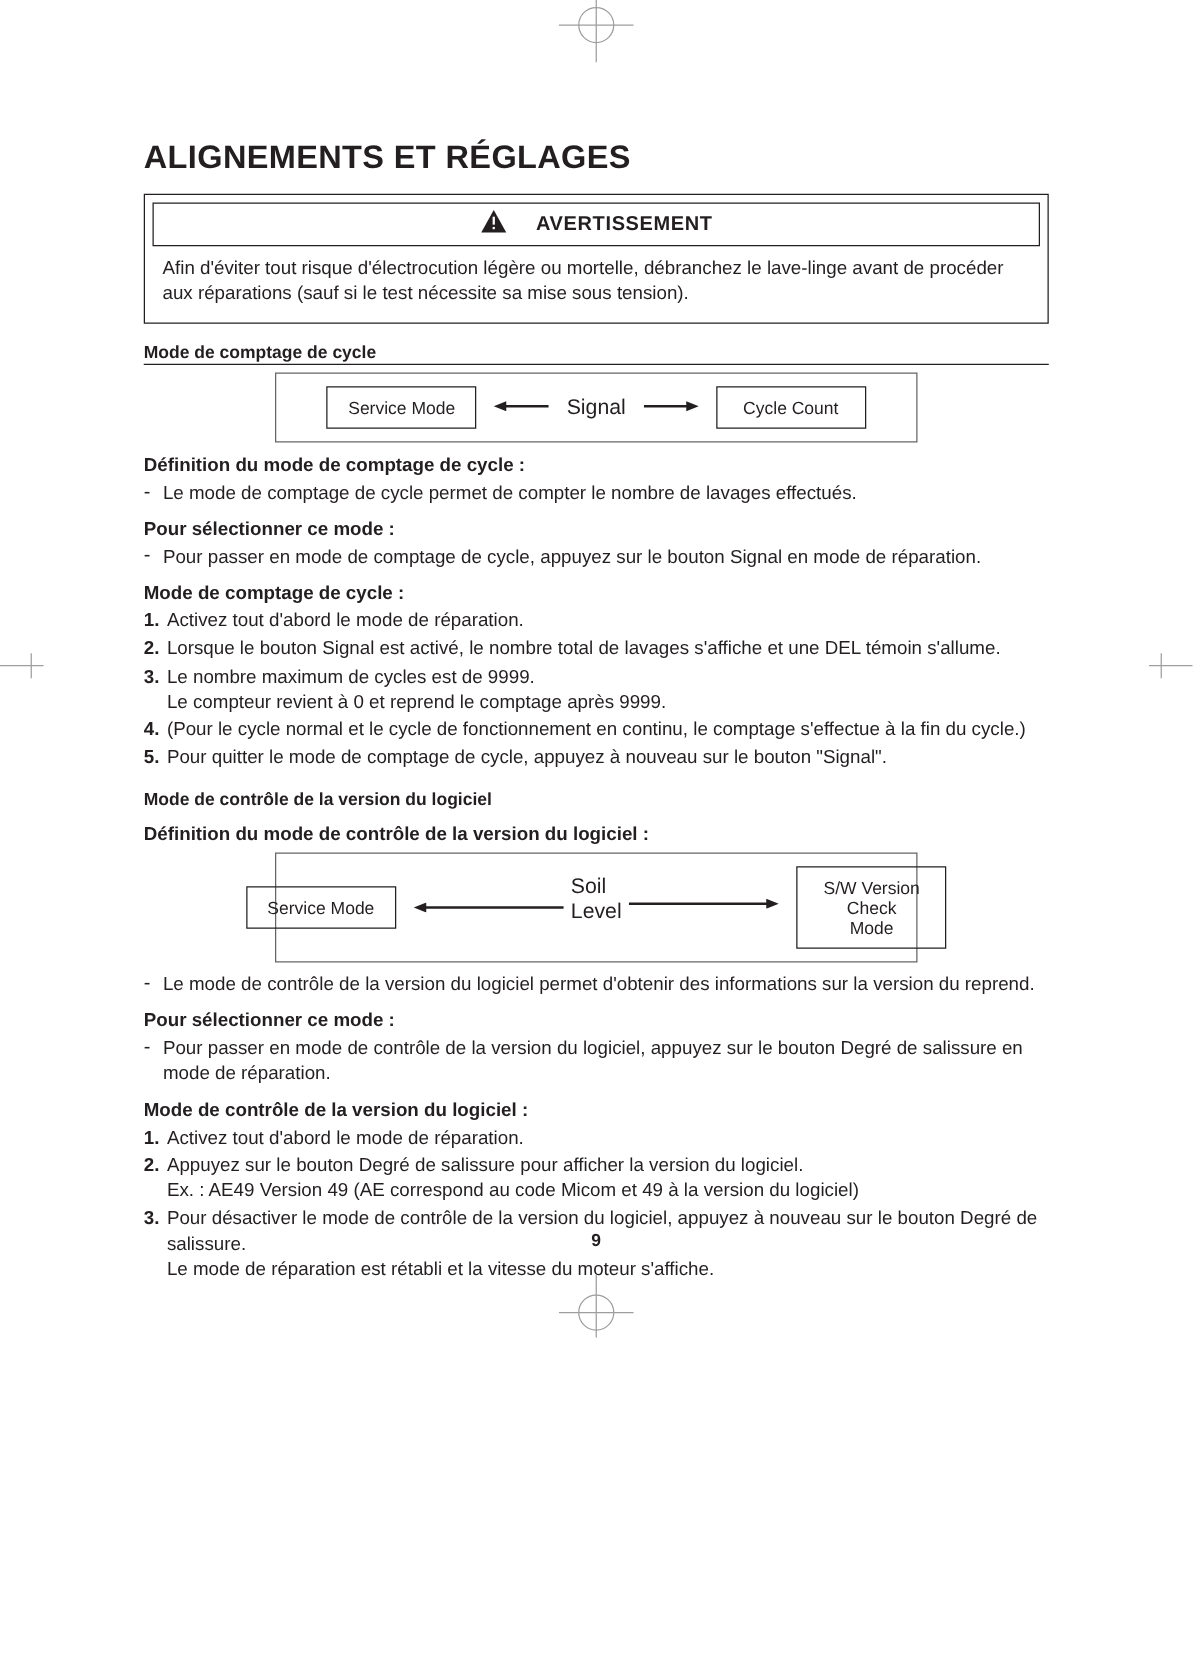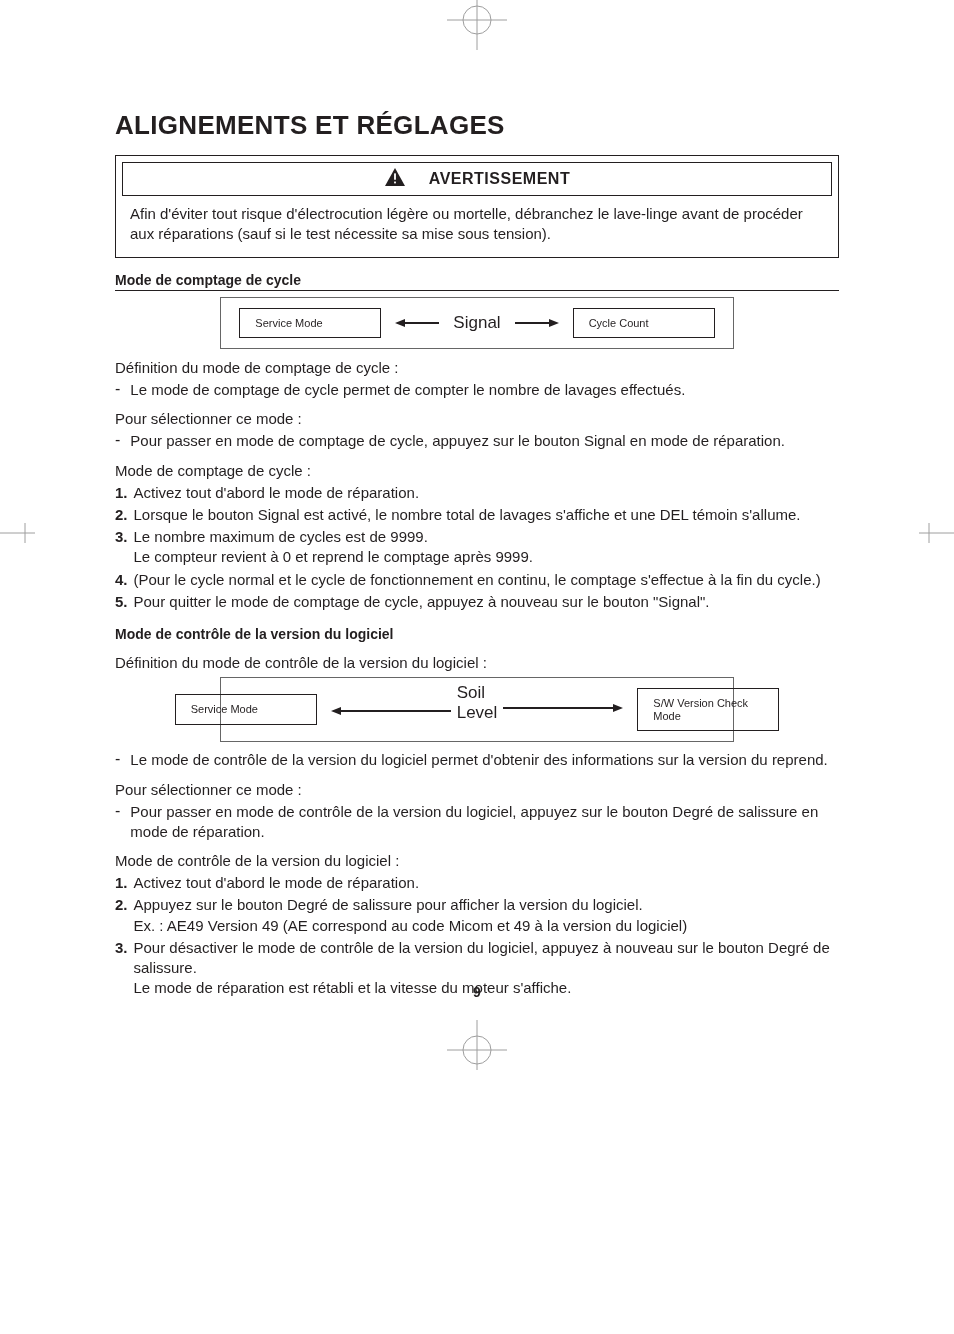--- a/index.html
+++ b/index.html
@@ -8,23 +8,23 @@
   .crop-top{top:-10px}.crop-bottom{bottom:-10px}
   .side-tick-l,.side-tick-r{position:absolute;top:50%;transform:translateY(-50%)}
   .side-tick-l{left:-5px}.side-tick-r{right:-5px}
   h1{font-size:26px;font-weight:800;letter-spacing:.3px;margin:0 0 14px 0;text-transform:uppercase}
   .warn-outer{border:1px solid #231f20;padding:0}
   .warn-head-row{display:flex}
   .warn-head{border:1px solid #231f20;margin:6px;padding:4px 0;flex:1;display:flex;align-items:center;justify-content:center;gap:23px;font-weight:800;letter-spacing:.5px}
   .warn-body{padding:2px 14px 12px 14px;font-size:15px;line-height:1.35}
   .tri{width:22px;height:20px}
   h2{font-size:14px;font-weight:800;margin:14px 0 6px 0;border-bottom:1.5px solid #231f20;padding-bottom:2px}
-  h3{font-size:15px;font-weight:400;margin:10px 0 4px 0}
+  h3{font-size:15px;font-weight:700;margin:10px 0 4px 0}
   .flow{margin:6px auto 8px auto;border:1px solid #666;padding:10px 16px;display:flex;align-items:center;justify-content:center;gap:14px;width:480px}
-  .flow .box{border:1px solid #231f20;padding:8px 15px;font-size:11px;text-align:left;min-width:110px;line-height:1.15}
+  .flow .box{border:1px solid #231f20;padding:8px 4px;font-size:14px;text-align:center;min-width:110px;line-height:1.15}
   .flow .lbl{font-size:17px}
   .arrow{width:44px;height:10px}
   .dbl{display:flex;flex-direction:row;align-items:center;gap:2px}
   p,li{font-size:15px;line-height:1.35;margin:0}
   .bullet{display:flex;gap:10px;margin:2px 0 2px 0}
   .bullet .dash{flex:0 0 auto}
   ol{list-style:none;padding:0;margin:0}
   ol>li{display:flex;gap:6px;margin:2px 0}
   ol>li .num{font-weight:800;flex:0 0 auto}
   ol>li .txt{flex:1}

